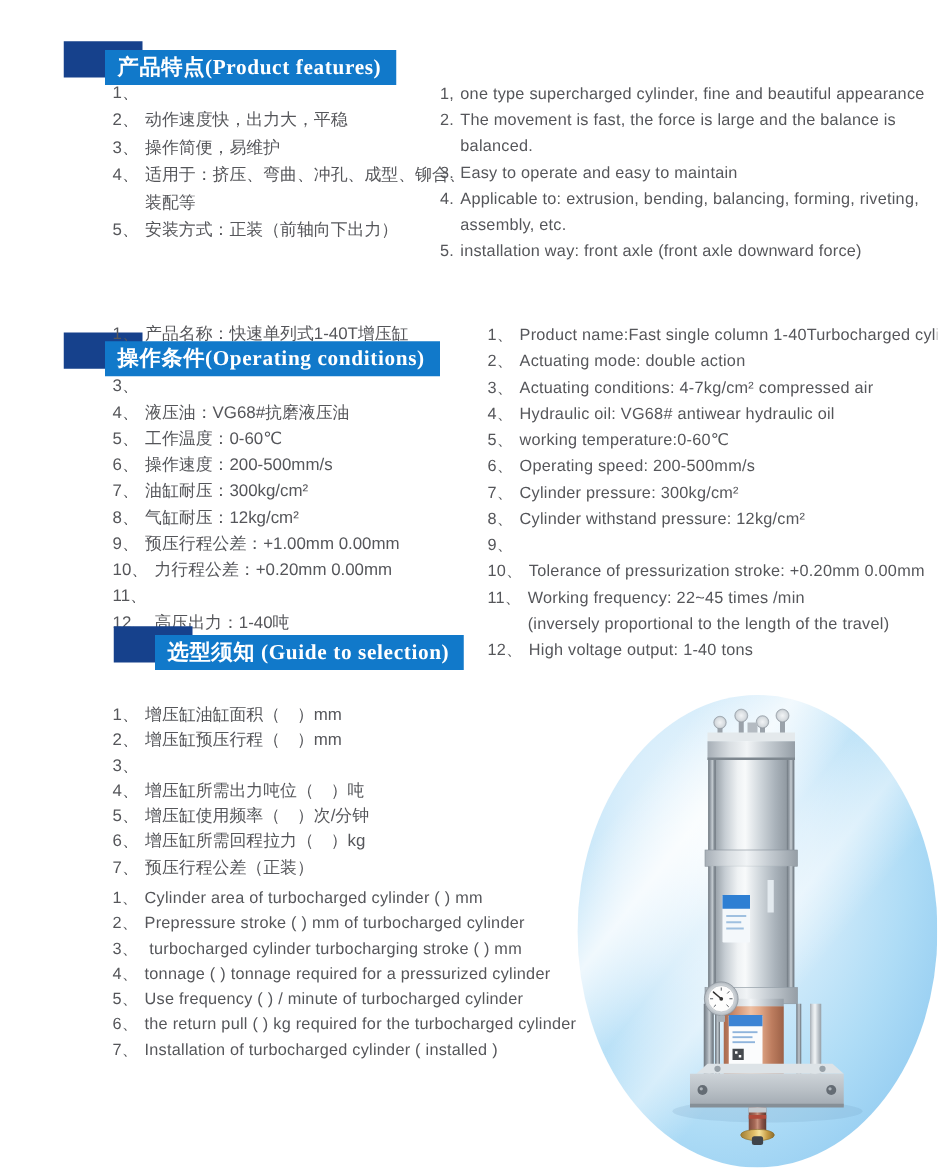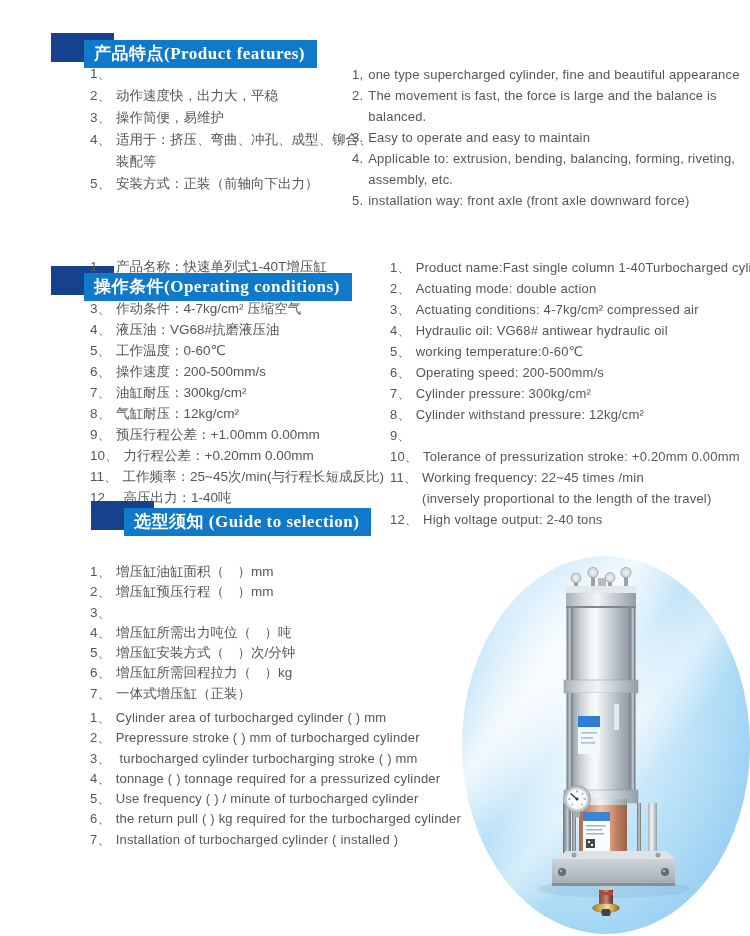--- a/index.html
+++ b/index.html
@@ -125,21 +125,20 @@
         <span class="txt">产品名称：快速单列式1-40T增压缸</span>
       </li>
 
       <li>
         <span class="num">2、</span>
         <span class="txt">作动方式：双动</span>
       </li>
 
       <li>
         <span class="num">3、</span>
-        <span class="txt">作动条件：4-7kg/cm² 压缩空气</span>
       </li>
 
       <li>
         <span class="num">4、</span>
         <span class="txt">液压油：VG68#抗磨液压油</span>
       </li>
 
       <li>
         <span class="num">5、</span>
         <span class="txt">工作温度：0-60℃</span>
@@ -165,21 +164,20 @@
         <span class="txt">预压行程公差：+1.00mm 0.00mm</span>
       </li>
 
       <li>
         <span class="num">10、</span>
         <span class="txt">力行程公差：+0.20mm 0.00mm</span>
       </li>
 
       <li>
         <span class="num">11、</span>
-        <span class="txt">工作频率：25~45次/min(与行程长短成反比)</span>
       </li>
 
       <li>
         <span class="num">12、</span>
         <span class="txt">高压出力：1-40吨</span>
       </li>
     </ul>
   <ul class="list en lh21 s2en">
 
       <li>
@@ -232,21 +230,21 @@
       </li>
 
       <li>
         <span class="num">11、</span>
         <span class="txt">Working frequency: 22~45 times /min
 (inversely proportional to the length of the travel)</span>
       </li>
 
       <li>
         <span class="num">12、</span>
-        <span class="txt">High voltage output: 2-40 tons</span>
+        <span class="txt">High voltage output: 1-40 tons</span>
       </li>
     </ul>
 
   <div class="hdr" style="left:84px;top:508px;margin-left:40px;">
     <span class="tab"></span>
     <span class="banner">选型须知 (Guide to selection)</span>
   </div>
 
   <ul class="list cn lh20 s3cn">
 
@@ -264,31 +262,31 @@
         <span class="num">3、</span>
       </li>
 
       <li>
         <span class="num">4、</span>
         <span class="txt">增压缸所需出力吨位（　）吨</span>
       </li>
 
       <li>
         <span class="num">5、</span>
-        <span class="txt">增压缸安装方式（　）次/分钟</span>
+        <span class="txt">增压缸使用频率（　）次/分钟</span>
       </li>
 
       <li>
         <span class="num">6、</span>
         <span class="txt">增压缸所需回程拉力（　）kg</span>
       </li>
 
       <li>
         <span class="num">7、</span>
-        <span class="txt">一体式增压缸（正装）</span>
+        <span class="txt">预压行程公差（正装）</span>
       </li>
     </ul>
   <ul class="list en lh20 s3en">
 
       <li>
         <span class="num">1、</span>
         <span class="txt">Cylinder area of turbocharged cylinder ( ) mm</span>
       </li>
 
       <li>

